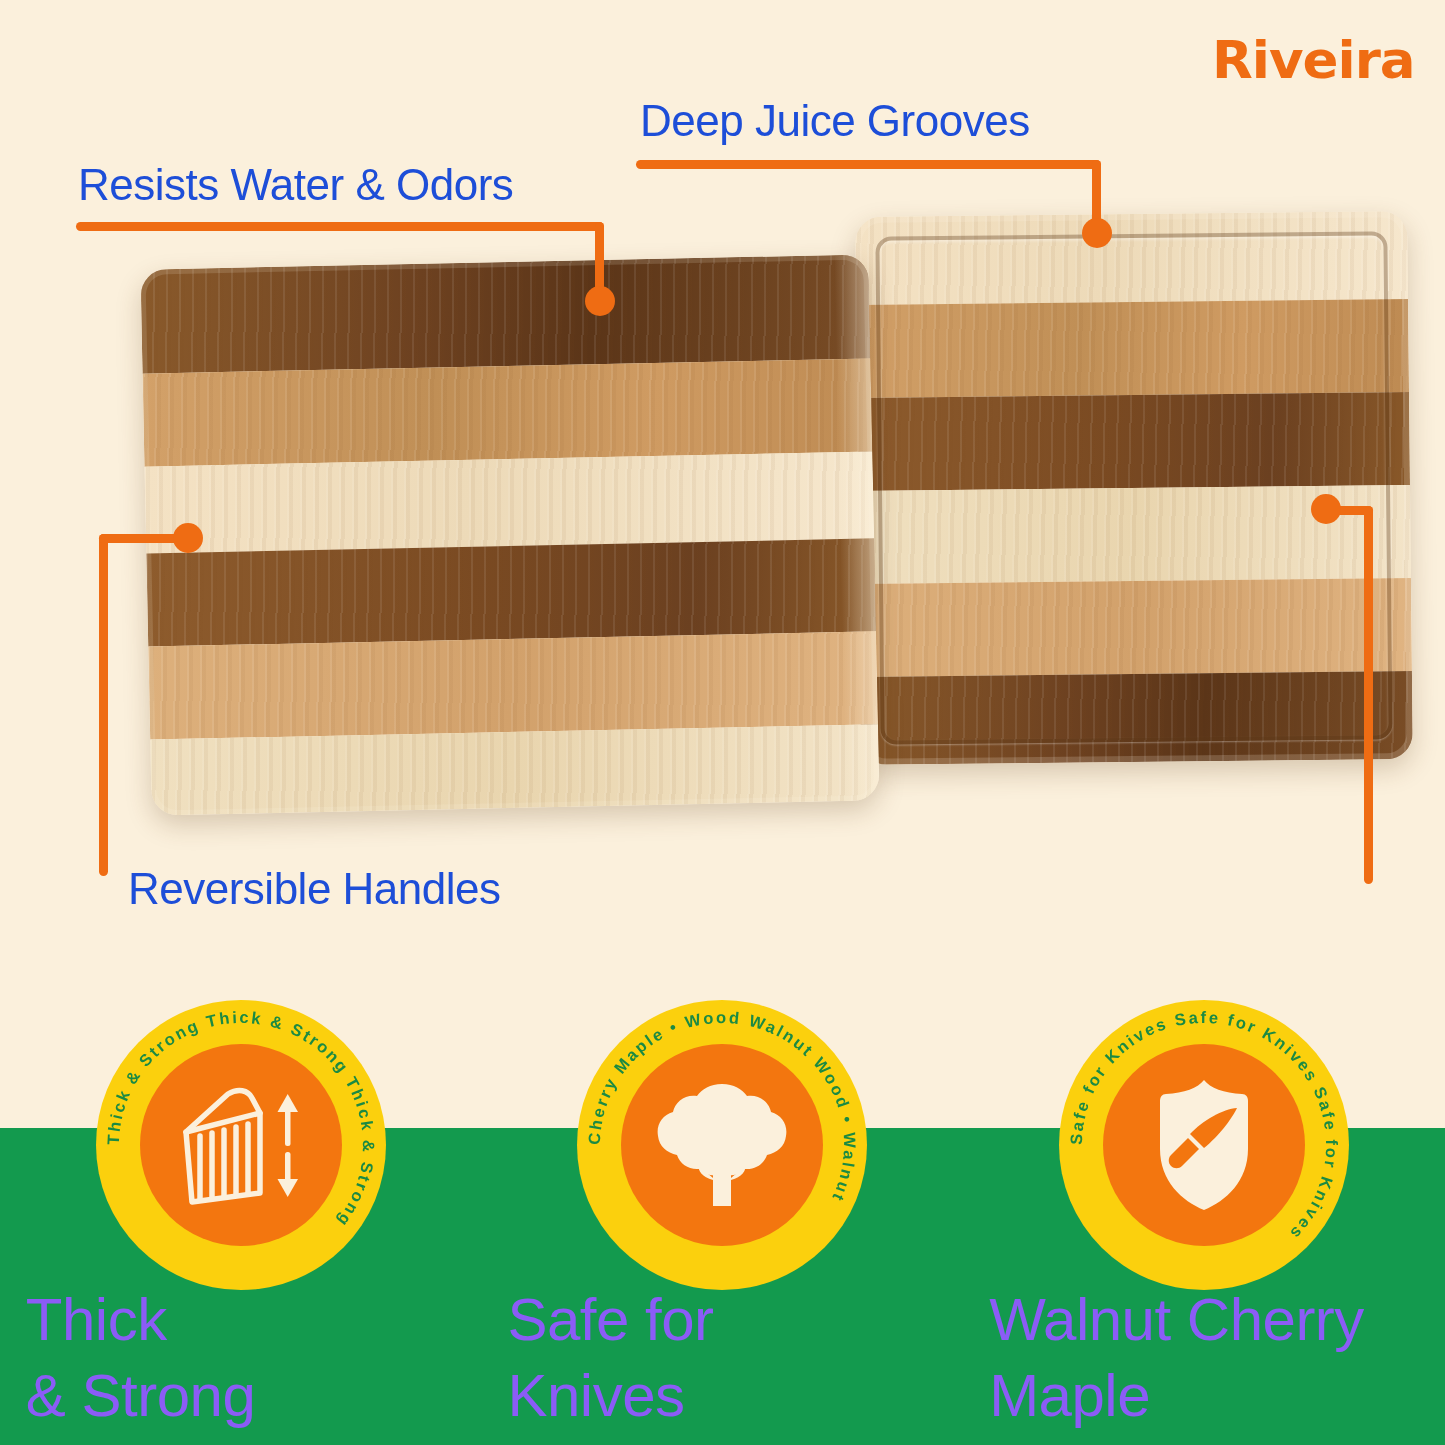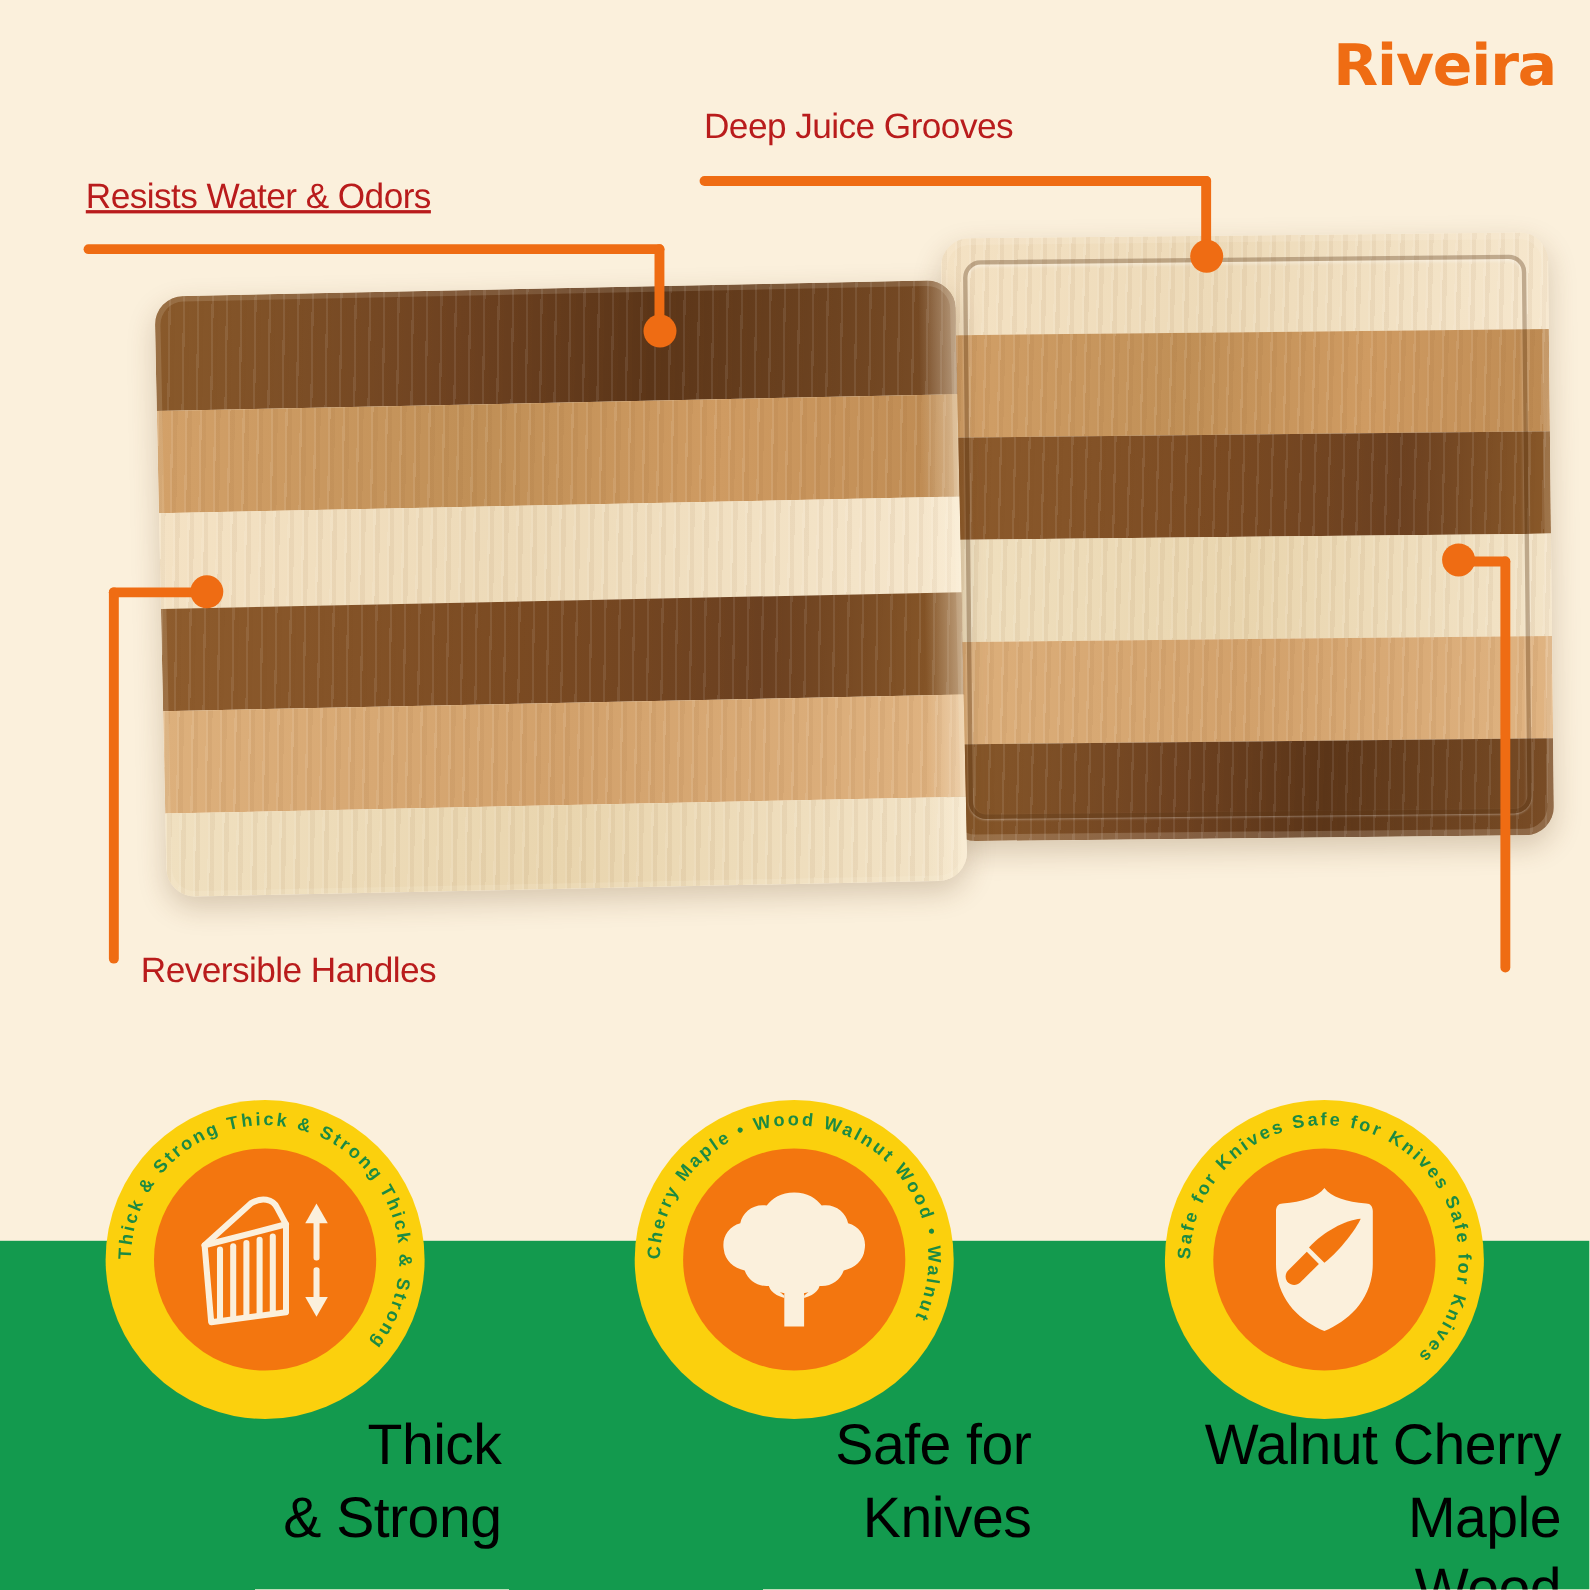--- a/index.html
+++ b/index.html
@@ -21,29 +21,29 @@
     position: absolute; right: 32px; top: 30px;
     font-size: 52px; font-weight: 900; letter-spacing: -1px;
     color: #ef6c13;
     font-family: "DejaVu Sans", sans-serif;
     transform: scaleX(1.02);
   }
 
   
   .callout {
     position: absolute;
-    color: #b91c1c;
-    font-size: 32px;
+    color: #1d4ed8;
+    font-size: 44px;
     font-weight: 500;
     letter-spacing: -0.5px;
     white-space: nowrap;
     font-family: "Liberation Sans", sans-serif;
   }
   #lbl-grooves { left: 640px; top: 96px; }
-  #lbl-resists { left: 78px; top: 160px; text-decoration: underline; }
+  #lbl-resists { left: 78px; top: 160px; }
   #lbl-reversible { left: 128px; top: 864px; }
   #lbl-handles { left: 888px; top: 872px; }
 
   
   .conn { position: absolute; background: #ef6c13; }
   .conn-h { height: 9px; border-radius: 5px; }
   .conn-v { width: 9px; border-radius: 5px; }
   .dot {
     position: absolute; width: 30px; height: 30px;
     background: #ef6c13; border-radius: 50%;
@@ -133,21 +133,21 @@
   .badge svg.circle-text { position: absolute; inset: 0; }
   .badge .circle-text text { fill: #1b8a43; font-size: 16.5px; font-weight: 700; letter-spacing: 2.4px;
     font-family: "Liberation Sans", sans-serif; }
 
   
   .captions {
     position: absolute; left: 0; top: 1282px; width: 1445px;
     display: flex; justify-content: space-around; align-items: flex-start;
   }
   .caption {
-    color: #000000; font-size: 52px; line-height: 1.26; text-align: right;
+    color: #8b5cf6; font-size: 60px; line-height: 1.26; text-align: left;
     font-weight: 500; letter-spacing: -0.5px; width: 430px;
     font-family: "Liberation Sans", sans-serif;
   }
 </style>
 </head>
 <body>
 
 <div id="stage">
 
   <div class="band-cream"></div>

